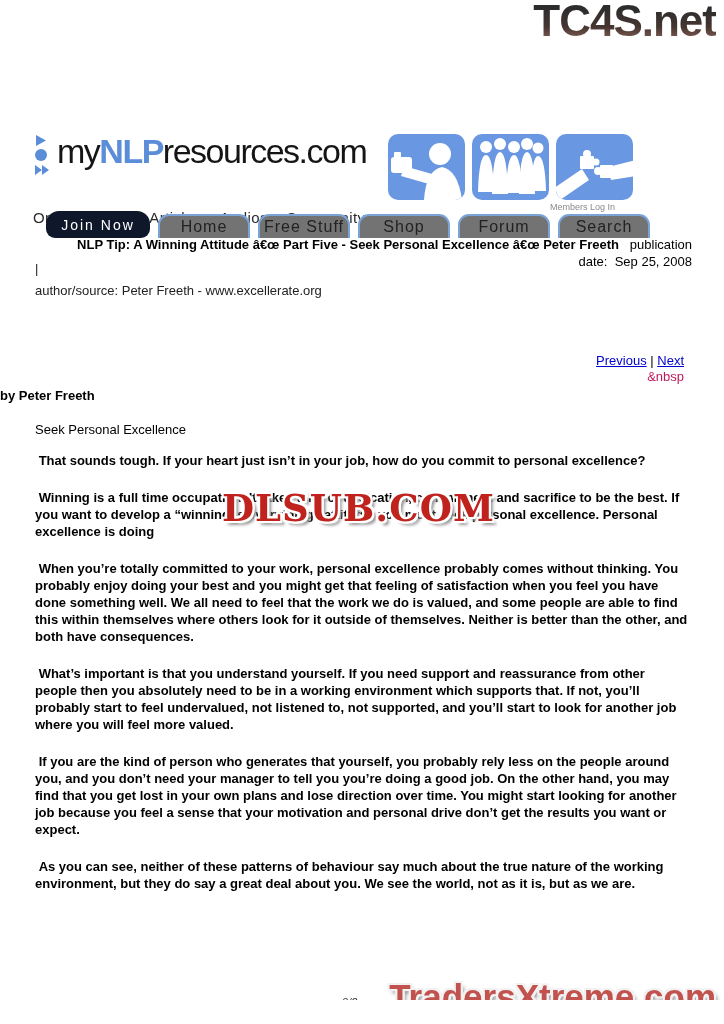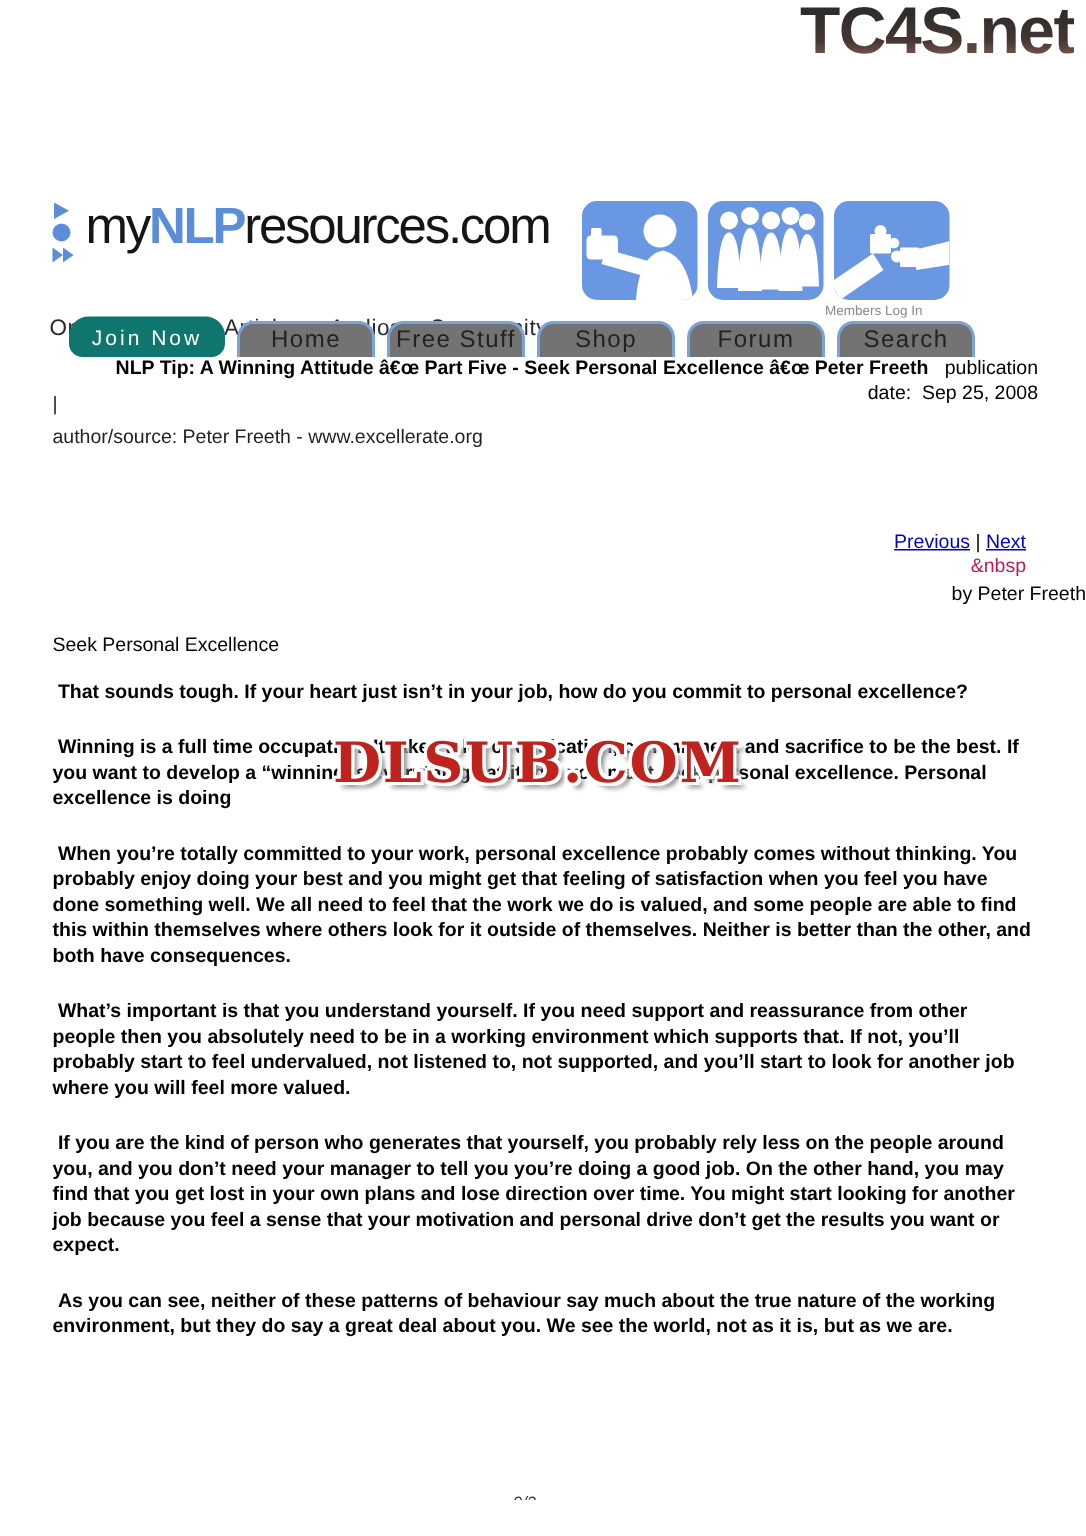--- a/index.html
+++ b/index.html
@@ -21,39 +21,39 @@
   .tag-sep{width:4px;height:4px;background:#5b8dd9;margin:2px 7px 0 7px;transform:rotate(45deg);flex:0 0 auto;}
 
   
   .tiles{position:absolute;left:388px;top:134px;display:flex;gap:7px;}
   .tile{width:77px;height:66px;background:#6a97e2;border-radius:10px;overflow:hidden;}
   .tile svg{display:block;width:100%;height:100%;}
   .members{position:absolute;left:368px;top:202px;width:247px;text-align:right;font-size:9px;color:#8a8a8a;}
 
   
   .nav{position:absolute;left:46px;top:211px;display:flex;align-items:flex-end;gap:8px;}
-  .join{height:27px;min-width:104px;background:#0f766e;border-radius:13px 13px 9px 9px;color:#fff;
+  .join{height:27px;min-width:104px;background:#0f172a;border-radius:13px 13px 9px 9px;color:#fff;
         display:flex;align-items:center;justify-content:center;font-size:14px;letter-spacing:2px;cursor:pointer;}
   .tab{height:22px;width:88px;background:#737373;border:2px solid #7aa3d8;border-bottom:none;
        border-radius:11px 11px 0 0;display:flex;align-items:center;justify-content:center;
        font-size:16px;color:#222;letter-spacing:1px;cursor:pointer;}
 
   
   .title-block{position:absolute;left:35px;right:32px;top:236px;text-align:right;font-size:13px;line-height:17px;color:#000;}
   .title-block span{white-space:pre-wrap;}
   .title-block .bold{font-weight:bold;}
   .pipe{position:absolute;left:35px;top:261px;font-size:13px;color:#222;}
   .author{position:absolute;left:35px;top:283px;font-size:13px;color:#222;}
 
   .pager{position:absolute;right:40px;top:353px;text-align:right;font-size:13px;}
   .pager .link{color:#0000cc;text-decoration:underline;cursor:pointer;}
   .pager .sep{color:#000;white-space:pre;}
   .pager .nbsp{display:block;margin-top:1px;color:#be185d;}
 
-  .byline{position:absolute;left:0;right:0;top:388px;text-align:right;font-weight:normal;font-size:13px;}
+  .byline{position:absolute;left:0;right:0;top:388px;text-align:left;font-weight:bold;font-size:13px;}
   .heading{position:absolute;left:35px;top:422px;font-weight:normal;font-size:13px;}
 
   .body-text{position:absolute;left:35px;top:452px;width:655px;font-size:13px;font-weight:bold;line-height:17px;}
   .body-text p{margin:0 0 20px 0;white-space:pre-wrap;}
 
   
   .dlsub{position:absolute;left:222px;top:486px;font-family:"DejaVu Serif",serif;font-weight:bold;
          font-size:37px;letter-spacing:1px;color:#c0231d;
          text-shadow:-2px -2px 0 #fff,2px -2px 0 #fff,-2px 2px 0 #fff,2px 2px 0 #fff,
                      0 -2px 0 #fff,0 2px 0 #fff,-2px 0 0 #fff,2px 0 0 #fff,4px 4px 3px #999;}
@@ -160,14 +160,15 @@
     <p> Winning is a full time occupation. It takes a lot of dedication, commitment and sacrifice to be the best. If you want to develop a “winning is everything” attitude, you must seek personal excellence. Personal excellence is doing</p>
     <p> When you’re totally committed to your work, personal excellence probably comes without thinking. You probably enjoy doing your best and you might get that feeling of satisfaction when you feel you have done something well. We all need to feel that the work we do is valued, and some people are able to find this within themselves where others look for it outside of themselves. Neither is better than the other, and both have consequences.</p>
     <p> What’s important is that you understand yourself. If you need support and reassurance from other people then you absolutely need to be in a working environment which supports that. If not, you’ll probably start to feel undervalued, not listened to, not supported, and you’ll start to look for another job where you will feel more valued.</p>
     <p> If you are the kind of person who generates that yourself, you probably rely less on the people around you, and you don’t need your manager to tell you you’re doing a good job. On the other hand, you may find that you get lost in your own plans and lose direction over time. You might start looking for another job because you feel a sense that your motivation and personal drive don’t get the results you want or expect.</p>
     <p> As you can see, neither of these patterns of behaviour say much about the true nature of the working environment, but they do say a great deal about you. We see the world, not as it is, but as we are.</p>
   </div>
 
   <div class="dlsub">DLSUB.COM</div>
 
   <div class="page-num">9/2</div>
+  <div class="traders">TradersXtreme.com</div>
 
 </div>
 
 </body></html>

